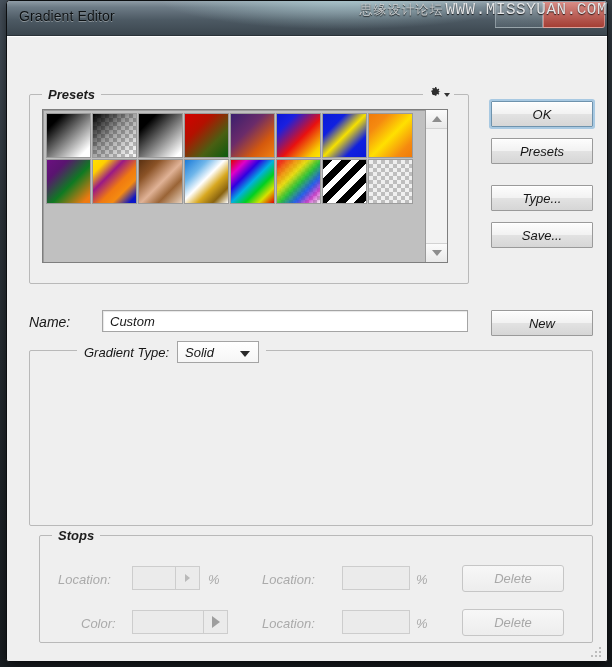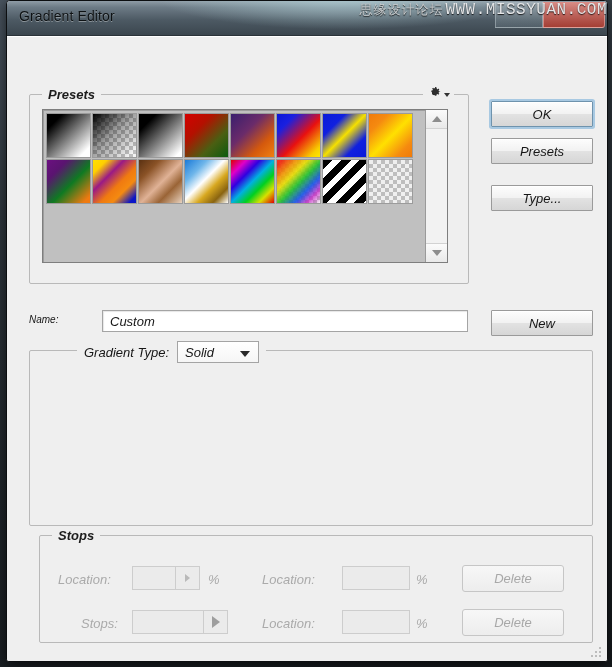--- a/index.html
+++ b/index.html
@@ -223,21 +223,21 @@
   }
   #btn-ok     { left: 484px; top: 64px;  width: 100px; height: 24px; }
   #btn-cancel { left: 484px; top: 101px; width: 100px; height: 24px; }
   #btn-load   { left: 484px; top: 148px; width: 100px; height: 24px; }
   #btn-save   { left: 484px; top: 185px; width: 100px; height: 24px; }
   #btn-new    { left: 484px; top: 273px; width: 100px; height: 24px; }
 
   
   #name-label {
     position: absolute; left: 22px; top: 277px;
-    font-size: 10px; color: #161616;
+    font-size: 14px; color: #161616;
   }
   #name-input {
     position: absolute; left: 95px; top: 273px;
     width: 366px; height: 22px;
     border: 1px solid #a4a4a4;
     background: #ffffff;
     box-shadow: inset 1px 1px 1px rgba(0,0,0,0.10);
     display: flex; align-items: center;
     padding-left: 7px;
     font-size: 13px; color: #161616;
@@ -416,20 +416,21 @@
           <div class="sb-arrow down">
               <div class="tri-dn"></div>
             </div>
         </div>
       </div>
     </div>
 
     <div class="btn primary" id="btn-ok">OK</div>
     <div class="btn" id="btn-cancel">Presets</div>
     <div class="btn" id="btn-load">Type...</div>
+    <div class="btn" id="btn-save">Save...</div>
     <div class="btn" id="btn-new">New</div>
 
     <div id="name-label">Name:</div>
     <div id="name-input">Custom</div>
 
     <div class="group" id="gtype-group">
       <div id="gtype-row">
         <span id="gtype-label">Gradient Type:</span>
         <div id="gtype-select">
           <span>Solid</span>
@@ -447,21 +448,21 @@
       <div class="dis-spin" style="left: 136px; top: 30px; width: 24px; height: 24px;">
           <div class="t"></div>
         </div>
       <div class="dis-label" style="left: 168px; top: 36px;">%</div>
 
       <div class="dis-label" style="left: 222px; top: 36px;">Location:</div>
       <div class="dis-field" style="left: 302px; top: 30px; width: 68px; height: 24px;"></div>
       <div class="dis-label" style="left: 376px; top: 36px;">%</div>
       <div class="dis-btn" style="left: 422px; top: 29px; width: 100px; height: 25px;">Delete</div>
 
-      <div class="dis-label" style="left: 41px; top: 80px;">Stops:</div>
+      <div class="dis-label" style="left: 41px; top: 80px;">Color:</div>
       <div class="dis-field" style="left: 92px; top: 74px; width: 72px; height: 24px;"></div>
       <div class="dis-spin big" style="left: 164px; top: 74px; width: 24px; height: 24px;">
           <div class="t"></div>
         </div>
 
       <div class="dis-label" style="left: 222px; top: 80px;">Location:</div>
       <div class="dis-field" style="left: 302px; top: 74px; width: 68px; height: 24px;"></div>
       <div class="dis-label" style="left: 376px; top: 80px;">%</div>
       <div class="dis-btn" style="left: 422px; top: 73px; width: 100px; height: 25px;">Delete</div>
     </div>

